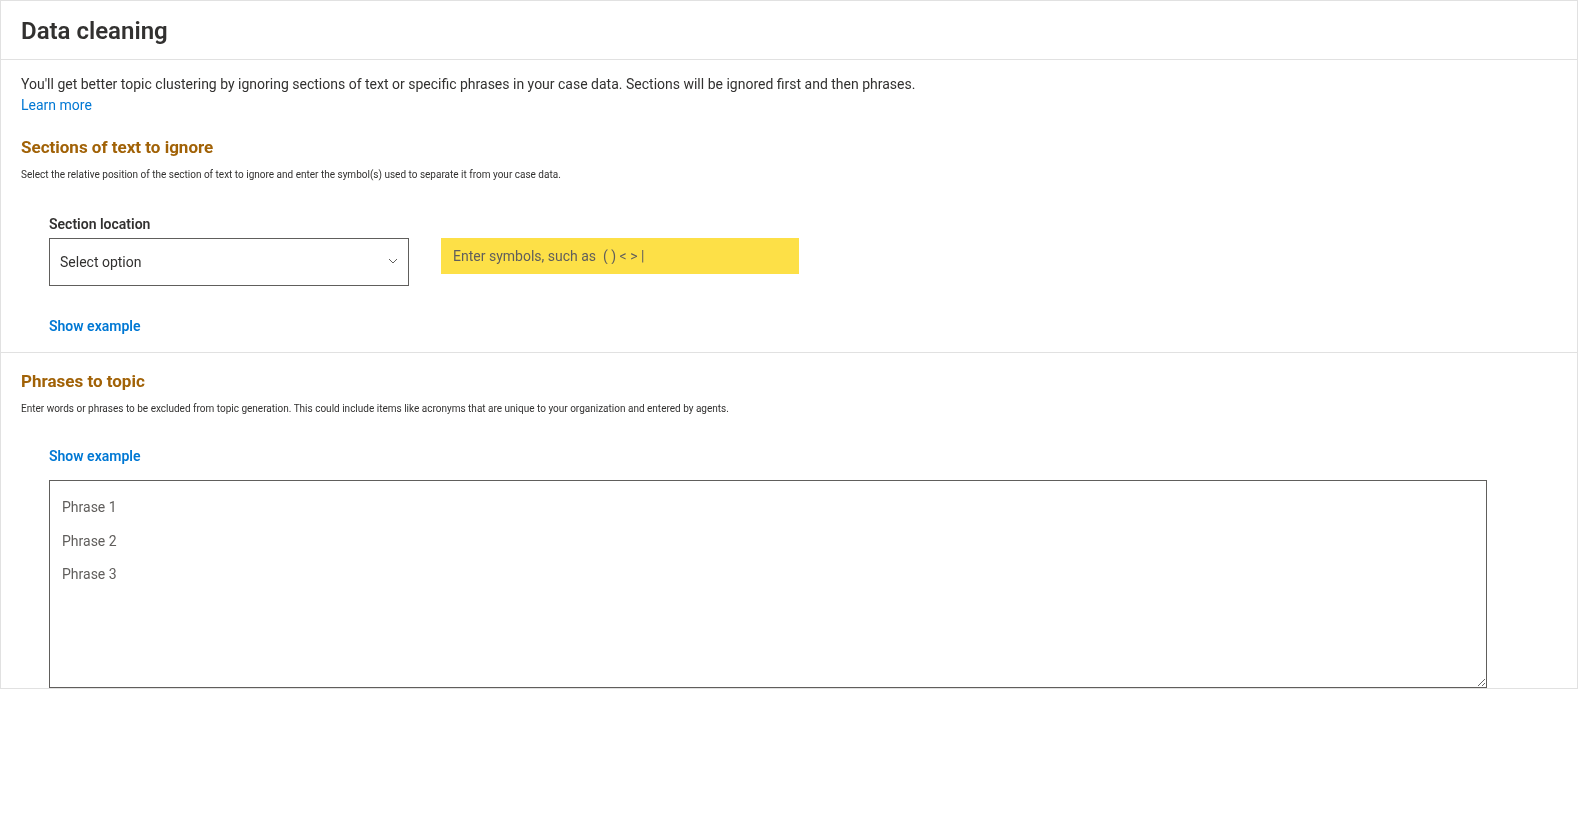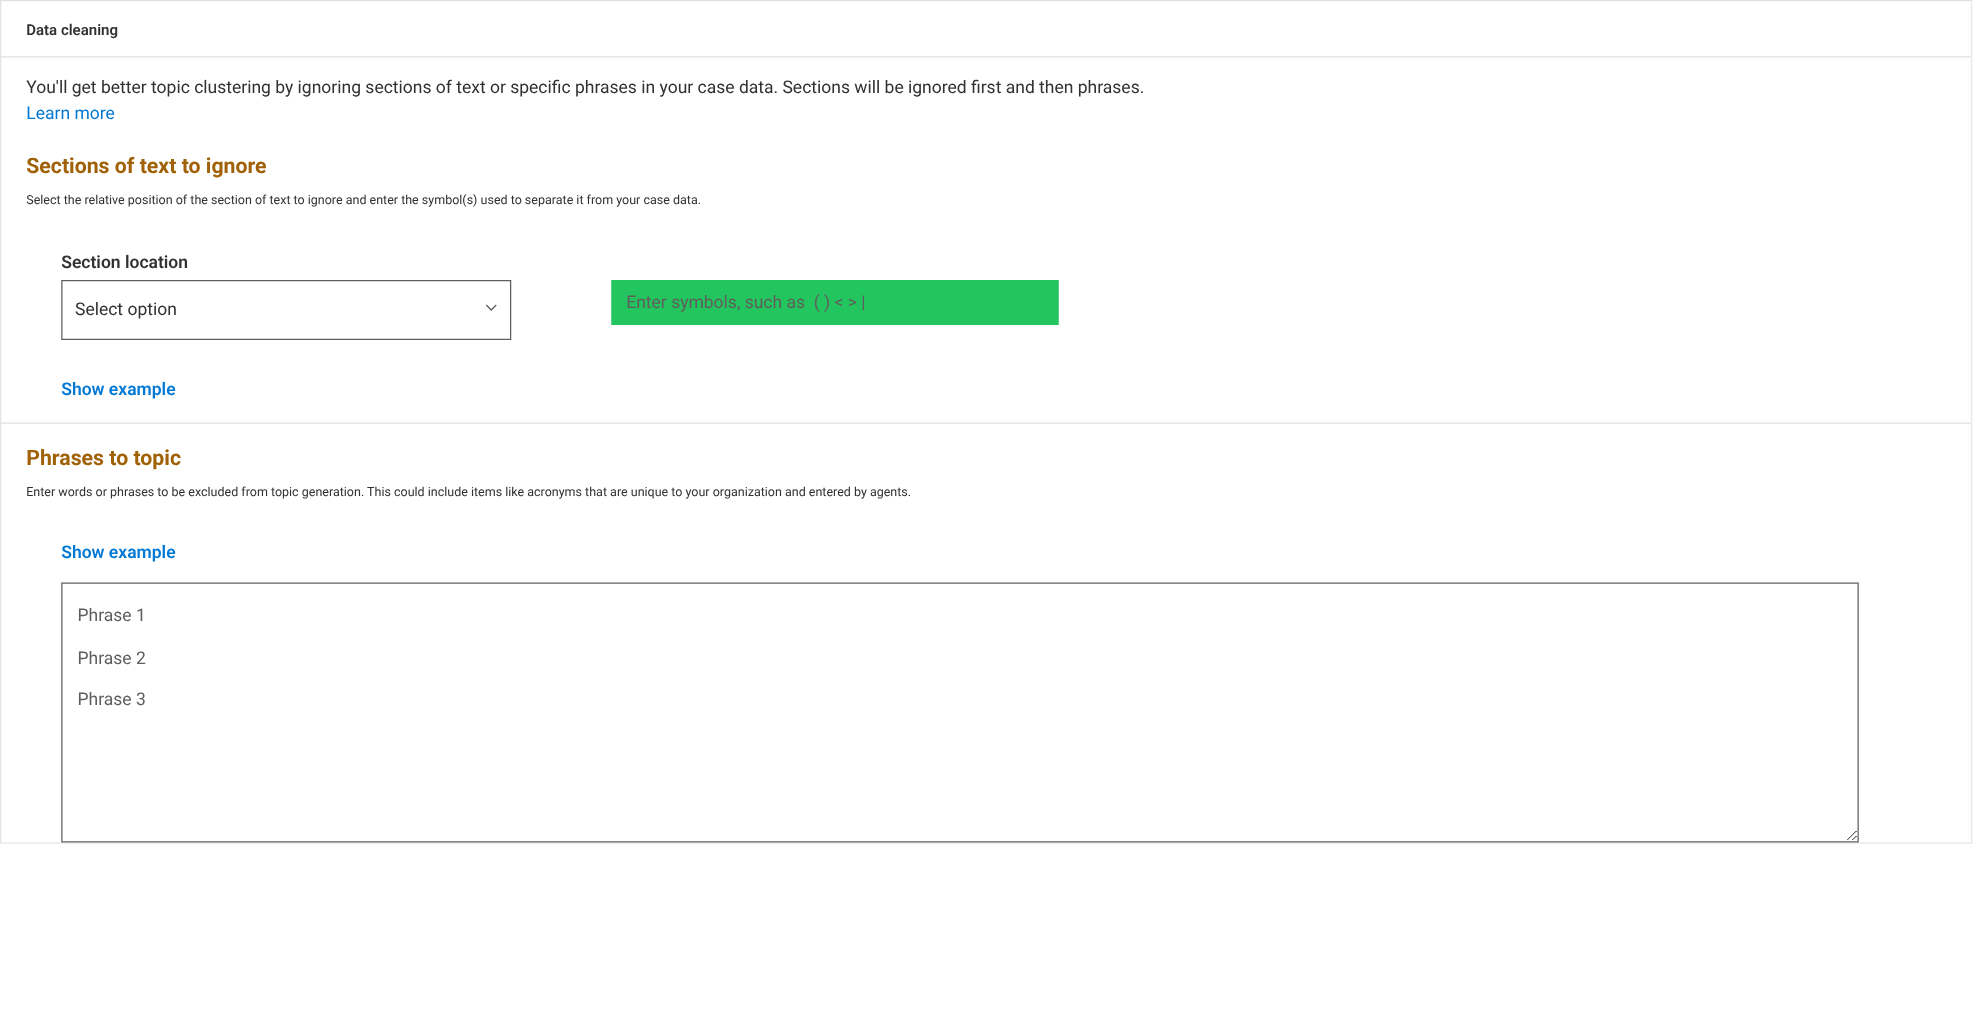--- a/index.html
+++ b/index.html
@@ -16,21 +16,21 @@
     }
     .panel {
       border: 1px solid #e1e1e1;
       margin: 0;
     }
     .panel-header {
       padding: 16px 20px 14px 20px;
       border-bottom: 1px solid #e1e1e1;
     }
     .panel-title {
-      font-size: 12px;
+      font-size: 24px;
       font-weight: 600;
       color: #323130;
     }
     .panel-body {
       padding: 14px 20px 0 20px;
     }
     .description {
       font-size: 14px;
       color: #323130;
       line-height: 1.5;
@@ -93,26 +93,25 @@
       right: 10px;
       top: 50%;
       transform: translateY(-50%);
       pointer-events: none;
       color: #605e5c;
     }
     .symbols-input {
       width: 358px;
       height: 36px;
       border: none;
-      background: #22c55e;
+      background: #fde047;
       padding: 0 12px;
       font-size: 14px;
       font-family: inherit;
       color: #323130;
-      margin-left: 48px;
     }
     .symbols-input::placeholder {
       color: #605e5c;
     }
     .show-example {
       color: #0078d4;
       font-size: 14px;
       font-weight: 600;
       cursor: pointer;
       margin-top: 32px;

